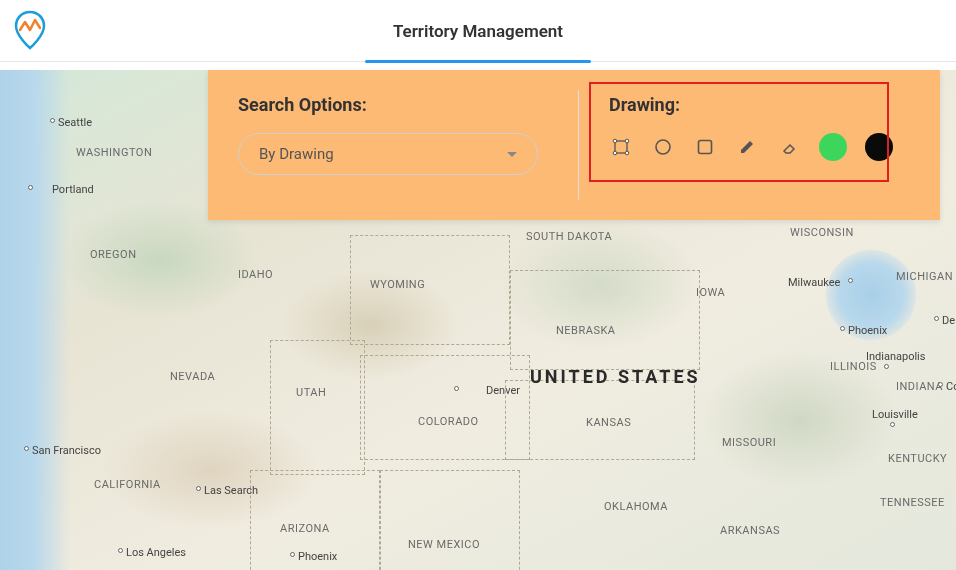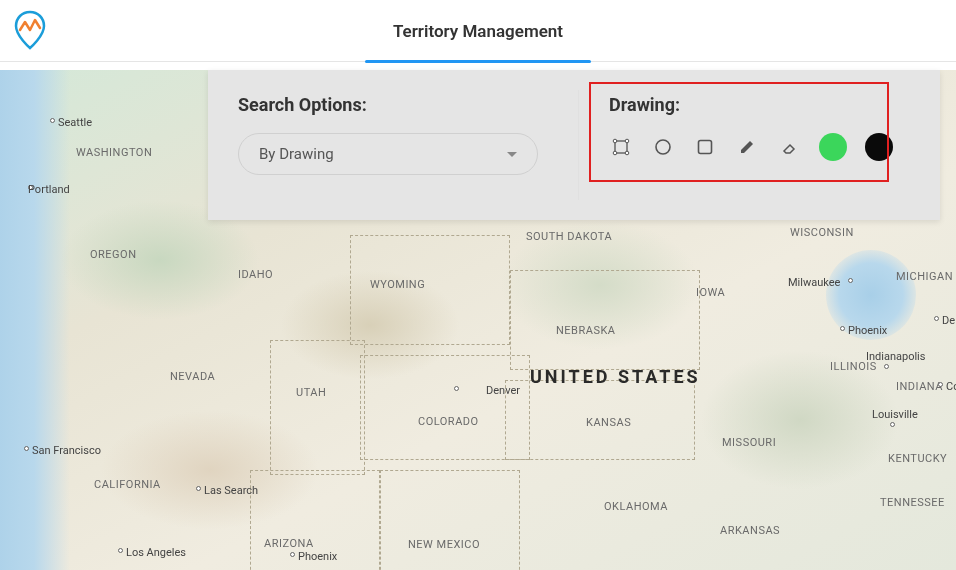--- a/index.html
+++ b/index.html
@@ -126,21 +126,21 @@
       border: 1px solid #666;
     }
 
     
     .options-panel {
       position: absolute;
       top: 70px;
       left: 208px;
       right: 16px;
       height: 150px;
-      background: #e5e5e5;
+      background: #fdba74;
       box-shadow: 0 2px 6px rgba(0,0,0,0.1);
       display: flex;
       z-index: 5;
     }
     .panel-left {
       flex: 0 0 370px;
       padding: 24px 30px;
     }
     .panel-divider {
       width: 1px;
@@ -247,41 +247,41 @@
   <div class="state-border" style="left:250px; top:400px; width:130px; height:110px;"></div>
   <div class="state-border" style="left:380px; top:400px; width:140px; height:110px;"></div>
 
   <div id="map-labels">
       <div class="map-label" style="left: 76px; top: 76px;">WASHINGTON</div>
       <div class="map-label" style="left: 90px; top: 178px;">OREGON</div>
       <div class="map-label" style="left: 238px; top: 198px;">IDAHO</div>
       <div class="map-label" style="left: 170px; top: 300px;">NEVADA</div>
       <div class="map-label" style="left: 94px; top: 408px;">CALIFORNIA</div>
       <div class="map-label" style="left: 296px; top: 316px;">UTAH</div>
-      <div class="map-label" style="left: 264px; top: 452px; margin-top: 15px;">ARIZONA</div>
+      <div class="map-label" style="left: 280px; top: 452px;">ARIZONA</div>
       <div class="map-label" style="left: 370px; top: 208px;">WYOMING</div>
       <div class="map-label" style="left: 418px; top: 345px;">COLORADO</div>
       <div class="map-label" style="left: 408px; top: 468px;">NEW MEXICO</div>
       <div class="map-label" style="left: 526px; top: 160px;">SOUTH DAKOTA</div>
       <div class="map-label" style="left: 556px; top: 254px;">NEBRASKA</div>
       <div class="map-label" style="left: 586px; top: 346px;">KANSAS</div>
       <div class="map-label" style="left: 604px; top: 430px;">OKLAHOMA</div>
       <div class="map-label" style="left: 720px; top: 454px;">ARKANSAS</div>
       <div class="map-label" style="left: 722px; top: 366px;">MISSOURI</div>
       <div class="map-label" style="left: 696px; top: 216px;">IOWA</div>
       <div class="map-label" style="left: 790px; top: 156px;">WISCONSIN</div>
       <div class="map-label" style="left: 830px; top: 290px;">ILLINOIS</div>
       <div class="map-label" style="left: 896px; top: 310px;">INDIANA</div>
       <div class="map-label" style="left: 896px; top: 200px;">MICHIGAN</div>
       <div class="map-label" style="left: 888px; top: 382px;">KENTUCKY</div>
       <div class="map-label" style="left: 880px; top: 426px;">TENNESSEE</div>
       <div class="city-dot hollow" style="left: 50px; top: 48px;"></div>
       <div class="map-label city-label" style="left: 58px; top: 46px;">Seattle</div>
       <div class="city-dot hollow" style="left: 28px; top: 115px;"></div>
-      <div class="map-label city-label" style="left: 28px; top: 113px;">Portland</div>
+      <div class="map-label city-label" style="left: 52px; top: 113px;">Portland</div>
       <div class="city-dot hollow" style="left: 24px; top: 376px;"></div>
       <div class="map-label city-label" style="left: 32px; top: 374px;">San Francisco</div>
       <div class="city-dot hollow" style="left: 118px; top: 478px;"></div>
       <div class="map-label city-label" style="left: 126px; top: 476px;">Los Angeles</div>
       <div class="city-dot hollow" style="left: 196px; top: 416px;"></div>
       <div class="map-label city-label" style="left: 204px; top: 414px;">Las Search</div>
       <div class="city-dot hollow" style="left: 290px; top: 482px;"></div>
       <div class="map-label city-label" style="left: 298px; top: 480px;">Phoenix</div>
       <div class="city-dot hollow" style="left: 454px; top: 316px;"></div>
       <div class="map-label city-label" style="left: 462px; top: 314px; margin-left: 24px;">Denver</div>

